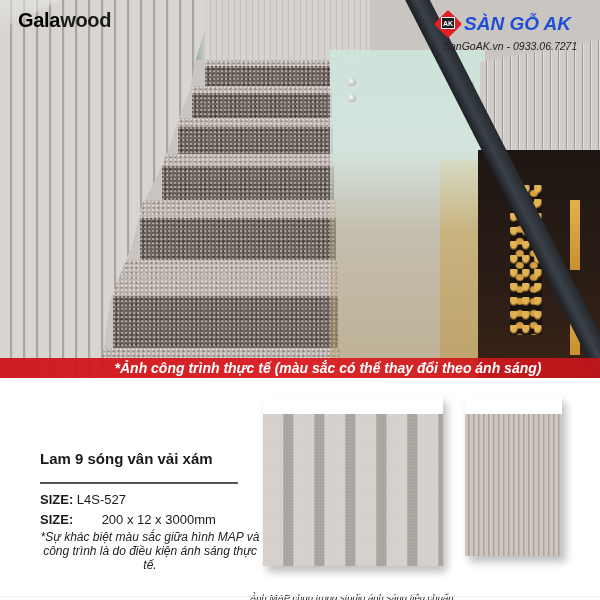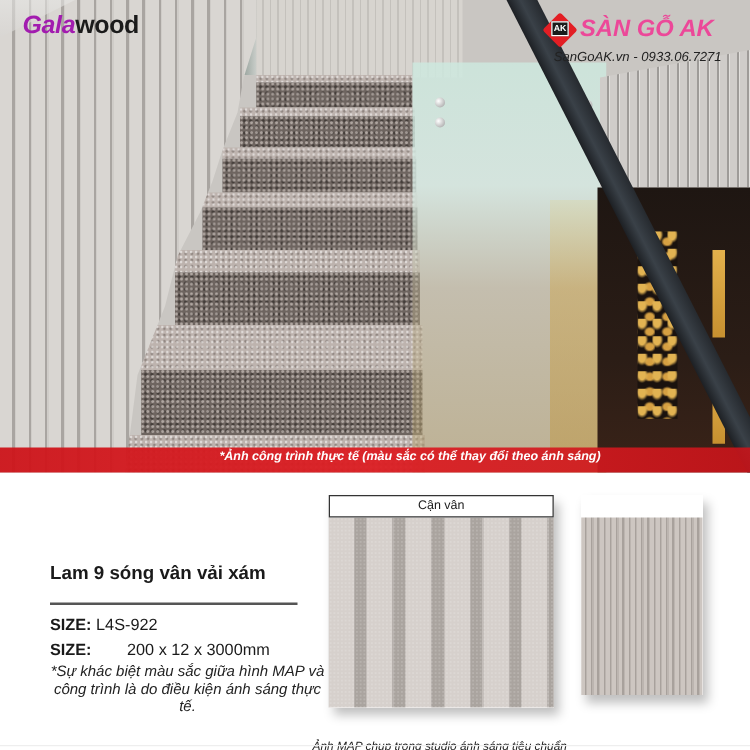--- a/index.html
+++ b/index.html
@@ -90,50 +90,50 @@
     background: linear-gradient(180deg, #d9b25a, #c89a44);
     opacity: 0.75;
   }
 
   
   .brand-left {
     position: absolute; left: 18px; top: 10px;
     font-family: "Liberation Sans", sans-serif; font-weight: 700; font-size: 20px;
     letter-spacing: -0.3px; line-height: 1;
   }
-  .brand-left .gala { color: #a21caf; font-style: italic; }
+  .brand-left .gala { color: #000000; }
   .brand-left .wood { color: #1b1b1b; margin-top: 40px; }
 
   .brand-right { position: absolute; left: 438px; top: 12px; width: 160px; }
   .ak-emblem {
     position: absolute; left: 0; top: 2px; width: 20px; height: 20px;
     background: #e31e24; transform: rotate(45deg); border-radius: 2px;
   }
   .ak-emblem-inner {
     position: absolute; left: 3px; top: 5px; width: 14px; height: 12px;
     background: #1b1b1b; color: #ffffff; font-size: 7px; font-weight: 700;
     text-align: center; line-height: 12px; border: 1px solid #ffffff;
   }
   .ak-title {
-    position: absolute; left: 26px; top: 2px; color: #ec4899;
+    position: absolute; left: 26px; top: 2px; color: #1d4ed8;
     font-weight: 700; font-style: italic; font-size: 19px; white-space: nowrap; line-height: 1;
   }
   .ak-sub {
     position: absolute; left: 5px; top: 28px; color: #222222;
     font-style: italic; font-size: 10.5px; white-space: nowrap; text-align: center;
   }
 
   
   .red-band {
     position: absolute; left: 0; top: 358px; width: 600px; height: 20px;
     background: linear-gradient(90deg, rgba(205,20,26,0.95), rgba(220,30,35,0.95) 50%, rgba(200,20,26,0.9));
   }
   .red-band-text {
     position: absolute; left: 0; top: 360px; width: 600px; text-align: center;
-    color: #ffffff; font-style: italic; font-weight: 700; font-size: 10px; padding-left: 56px;
+    color: #ffffff; font-style: italic; font-weight: 700; font-size: 14px; padding-left: 56px;
   }
 
   
   .product-title {
     position: absolute; left: 40px; top: 450px; font-weight: 700; font-size: 15px; color: #1a1a1a;
     white-space: nowrap;
   }
   .product-divider {
     position: absolute; left: 40px; top: 482px; width: 198px; height: 2px; background: #555555;
   }
@@ -244,31 +244,30 @@
   <div class="ak-sub">SanGoAK.vn - 0933.06.7271</div>
 </div>
 
 <div class="red-band"></div>
 <div class="red-band-text">*Ảnh công trình thực tế (màu sắc có thể thay đổi theo ánh sáng)</div>
 
 <div class="product-title">Lam 9 sóng vân vải xám</div>
 <div class="product-divider"></div>
 <div class="spec-row spec-code">
   <span class="spec-label">SIZE:</span>
-  <span>L4S-922</span>
+  <span>L4S-527</span>
 </div>
 <div class="spec-row spec-size">
   <span class="spec-label">SIZE:</span>
   <span>200 x 12 x 3000mm</span>
 </div>
 <div class="note">*Sự khác biệt màu sắc giữa hình MAP và công trình là do điều kiện ánh sáng thực tế.</div>
 
 <div class="swatch-card swatch-close">
   <div class="swatch-face"></div>
-  <div class="swatch-label">Cận vân</div>
 </div>
 
 <div class="swatch-card swatch-full">
   <div class="swatch-face"></div>
 </div>
 
 <div class="swatch-caption">Ảnh MAP chụp trong studio ánh sáng tiêu chuẩn</div>
 <div class="bottom-rule"></div>
 
 </body></html>

